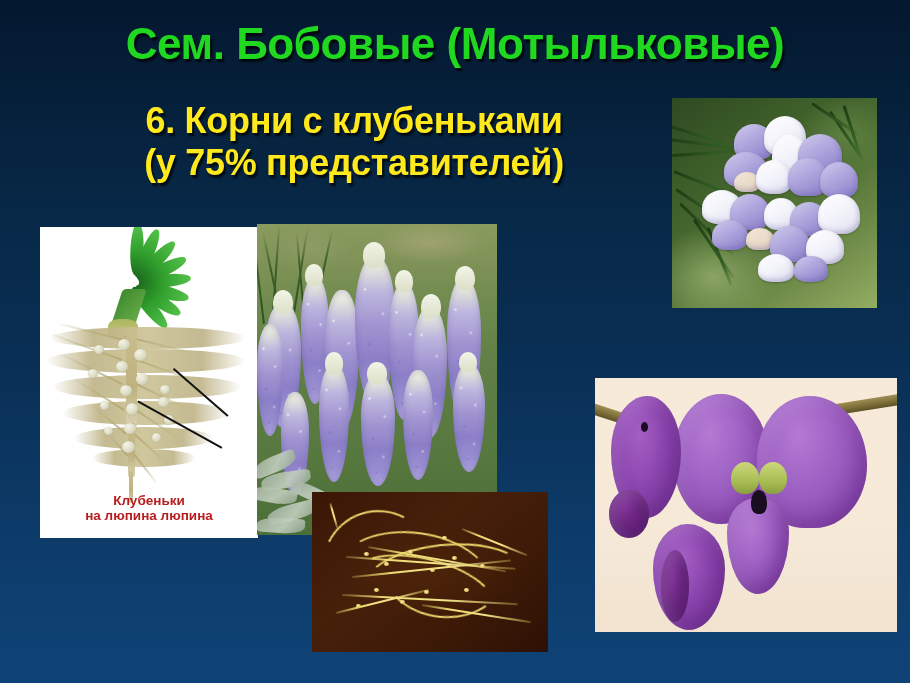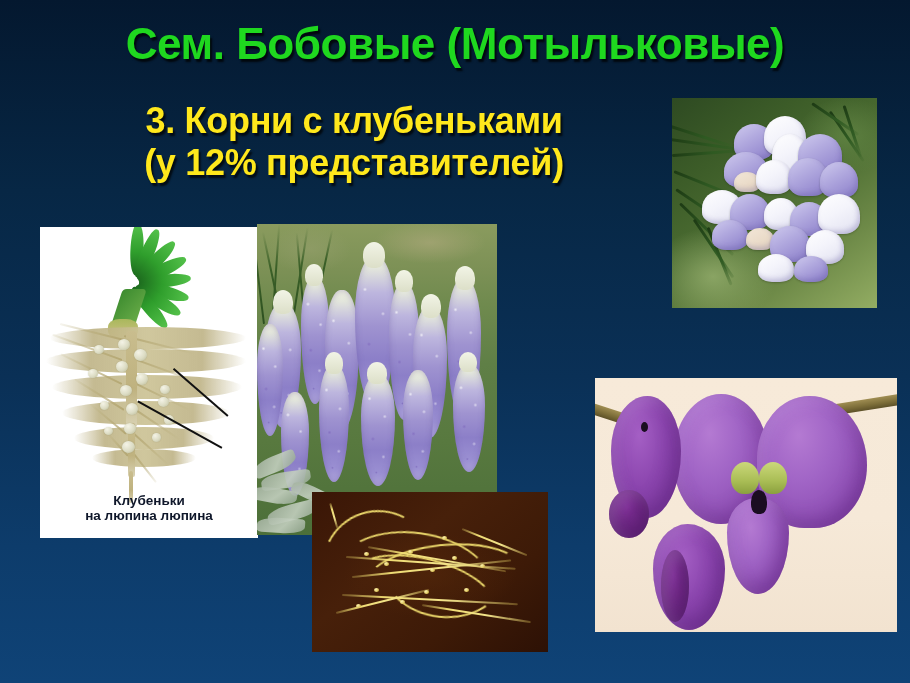--- a/index.html
+++ b/index.html
@@ -91,21 +91,21 @@
     height: 1.6px;
     background: #111;
     transform-origin: 100% 50%;
   }
   #diagram-caption {
     position: absolute;
     left: 0; bottom: 14px; width: 218px;
     text-align: center;
     font-size: 13.5px;
     font-weight: bold;
-    color: #0f172a;
+    color: #b91c1c;
     line-height: 1.16;
     font-family: "Liberation Sans", sans-serif;
   }
   .cap-line { display: block; }
 
   
   #lupins {
     left: 257px; top: 224px; width: 240px; height: 311px;
     background:
       radial-gradient(ellipse 60px 34px at 22% 8%, rgba(150,160,110,0.55), transparent 70%),
@@ -232,22 +232,22 @@
   }
 </style>
 </head>
 <body>
 
 <div id="slide">
 
   <div id="title">Сем. Бобовые (Мотыльковые)</div>
 
   <div id="subtitle">
-    <span class="sub-line">3. Корни с клубеньками</span>
-    <span class="sub-line">(у 12% представителей)</span>
+    <span class="sub-line">6. Корни с клубеньками</span>
+    <span class="sub-line">(у 75% представителей)</span>
   </div>
 
   <div class="panel" id="diagram">
 
     <div class="leaf" style="left:96px; top:42px; transform: rotate(-88deg);"></div>
     <div class="leaf" style="left:97px; top:44px; transform: rotate(-67deg);"></div>
     <div class="leaf" style="left:98px; top:46px; transform: rotate(-46deg);"></div>
     <div class="leaf" style="left:99px; top:48px; transform: rotate(-26deg);"></div>
     <div class="leaf" style="left:99px; top:50px; transform: rotate(-6deg);"></div>
     <div class="leaf" style="left:98px; top:52px; transform: rotate(14deg);"></div>

